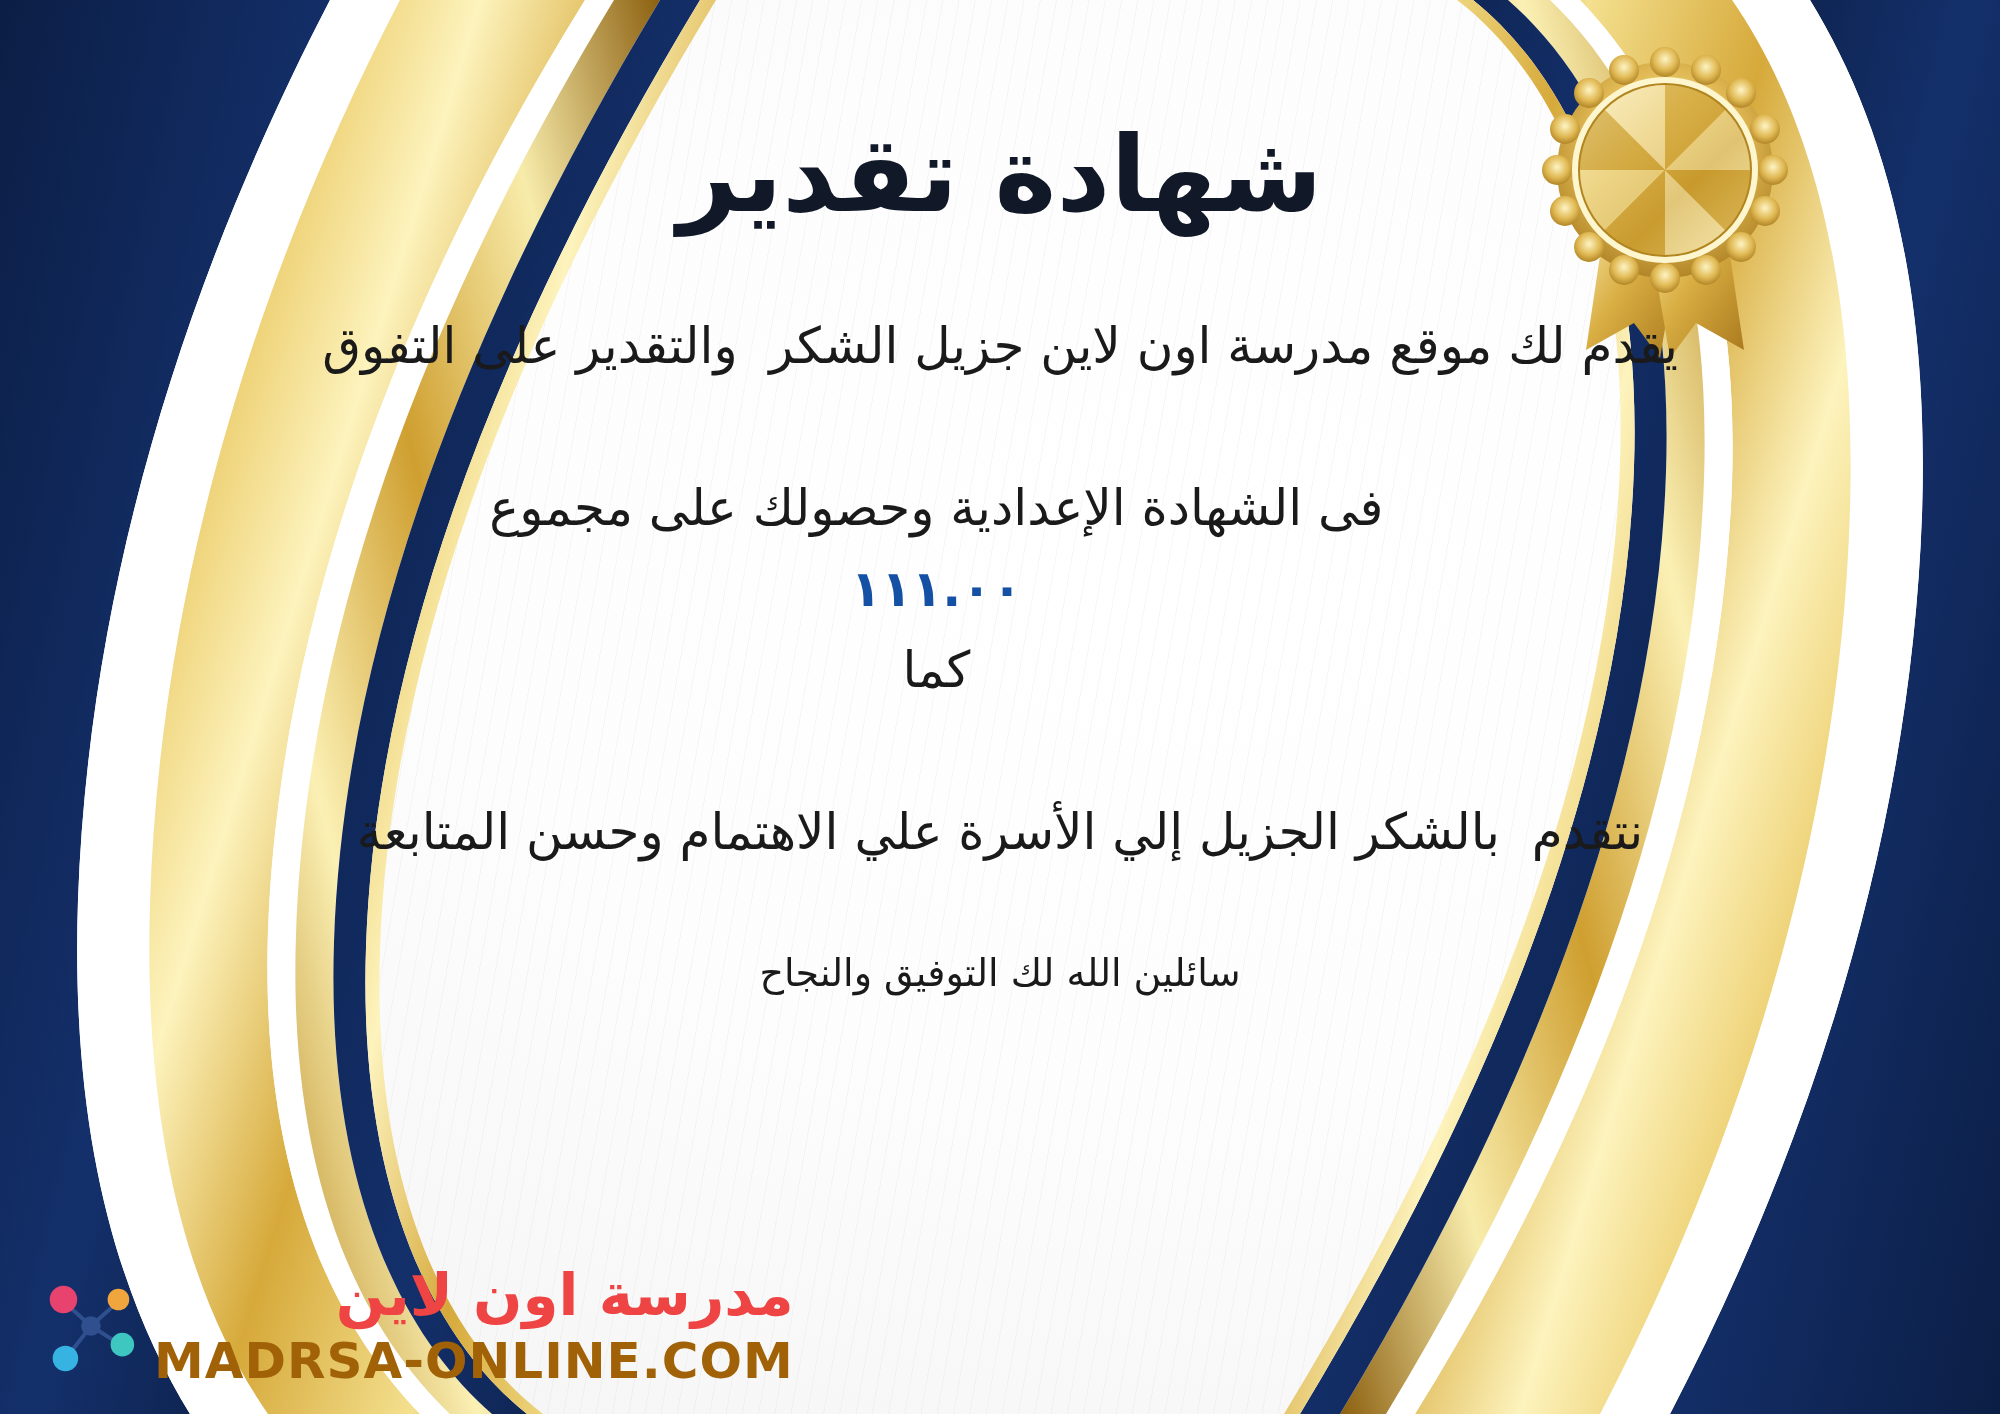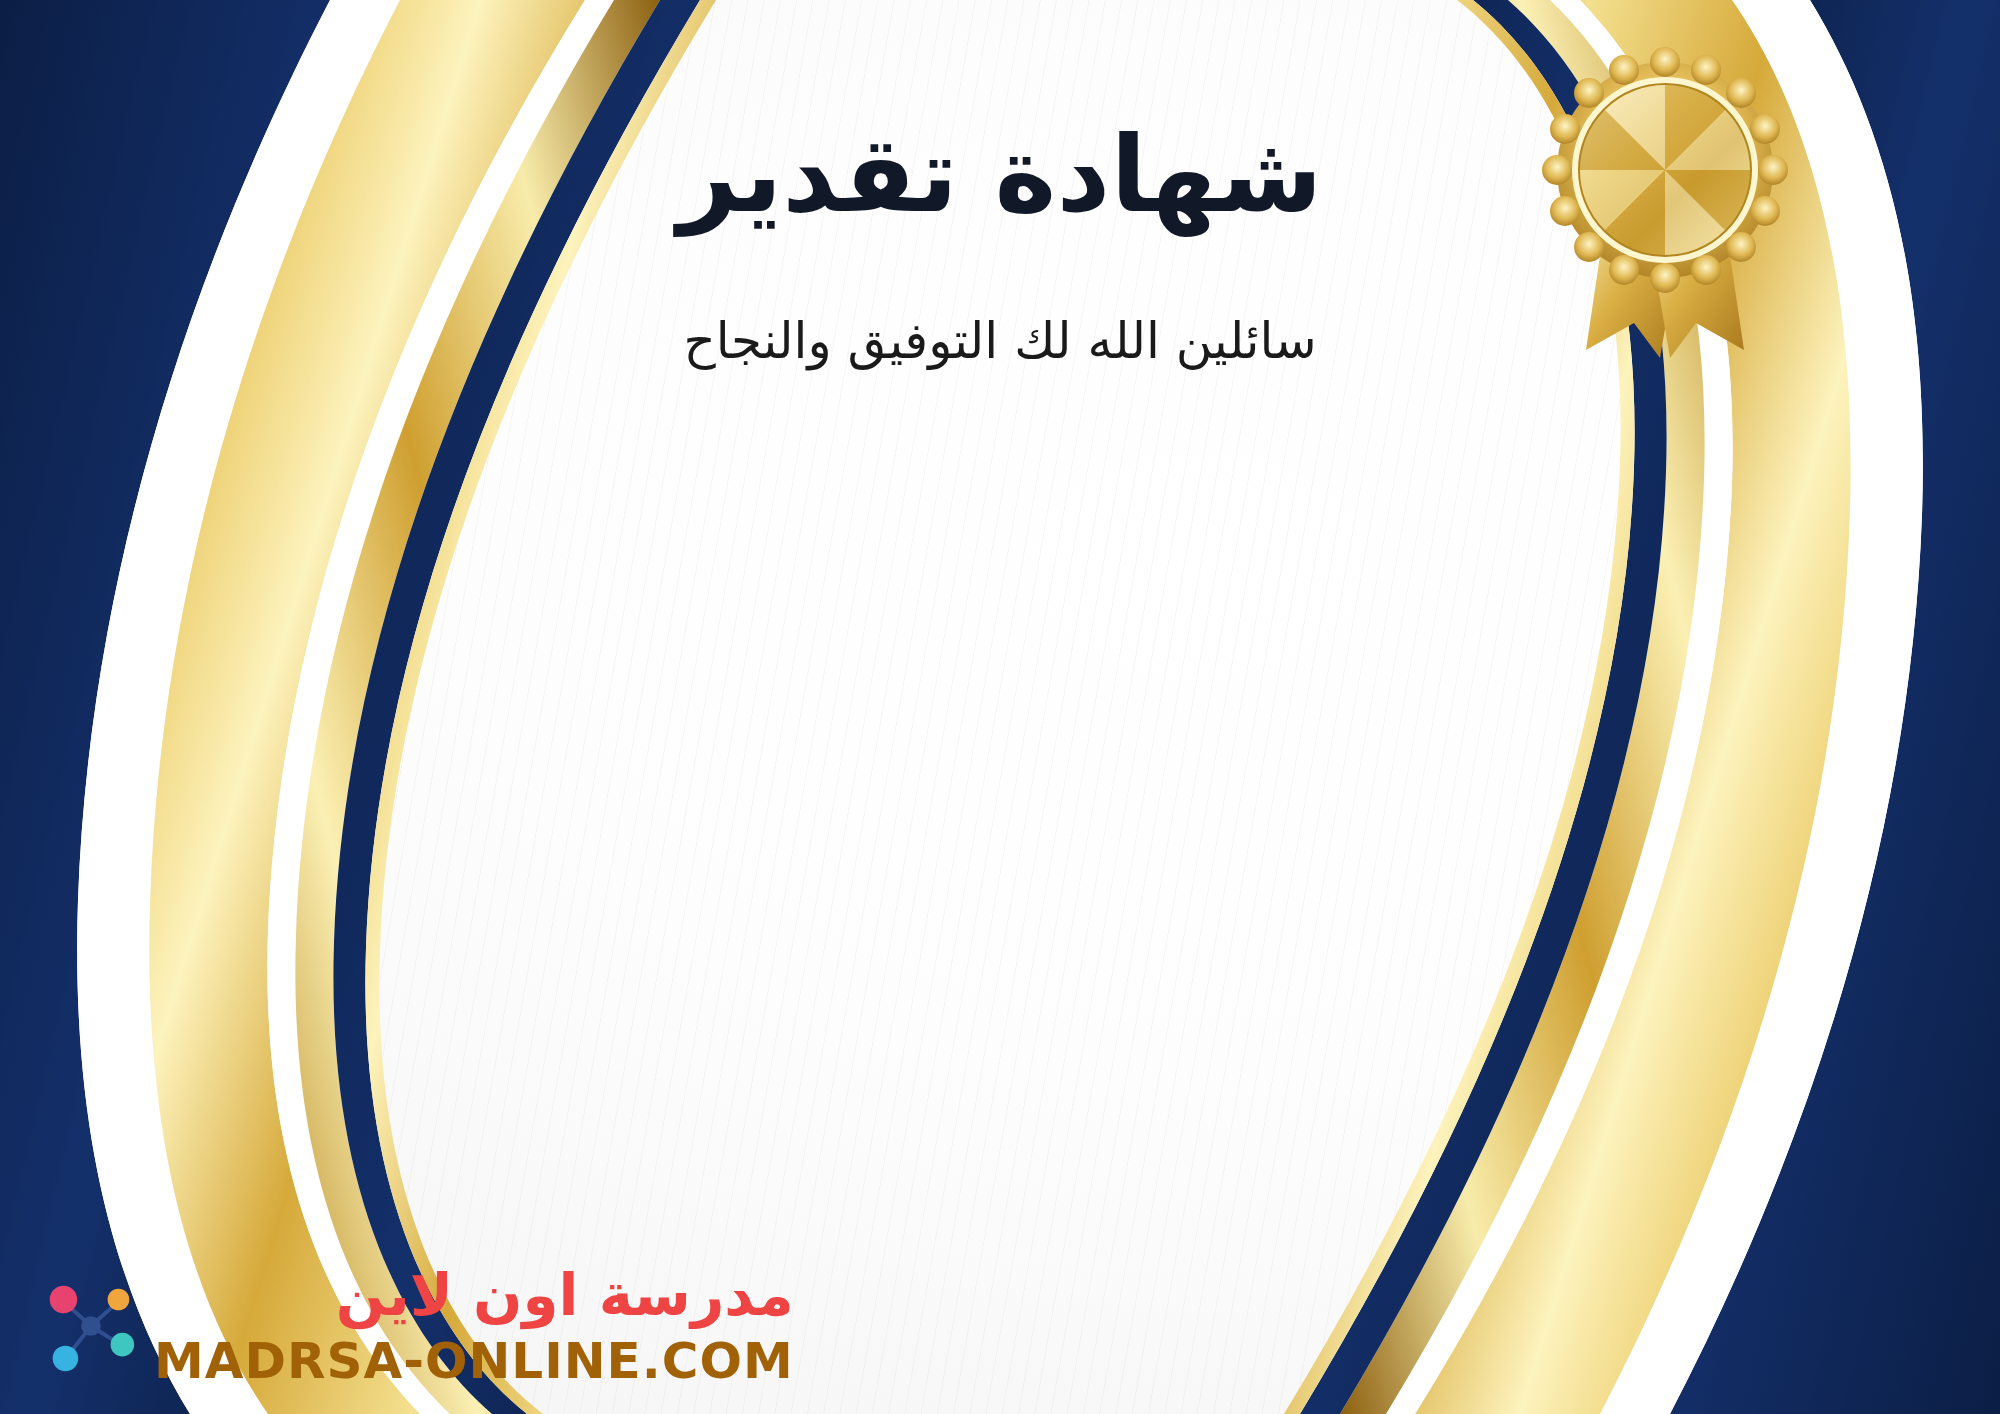--- a/index.html
+++ b/index.html
@@ -96,21 +96,21 @@
     display: block;
     white-space: pre-wrap;
   }
   .grade-value {
     color: #1450a3;
     font-weight: 700;
     letter-spacing: 2px;
   }
   .closing-text {
     margin-top: 78px;
-    font-size: 50px;
+    font-size: 38px;
     font-weight: 500;
     color: #1a1a1a;
   }
 
   
   .brand {
     position: absolute;
     left: 34px;
     bottom: 28px;
     display: flex;
@@ -279,20 +279,31 @@
         <circle cx="0" cy="0" r="86" fill="none" stroke="#b2851f" stroke-width="2"></circle>
       </g>
     </svg>
   </div>
 
   <div class="content">
 
     <div class="cert-title">شهادة تقدير</div>
 
 
+    <div class="body-text">
+      <span class="body-line">يقدم لك موقع مدرسة اون لاين جزيل الشكر  والتقدير على التفوق</span>
+
+      <span class="grade-line">
+        <span>فى الشهادة الإعدادية وحصولك على مجموع</span>
+        <span class="grade-value">١١١.٠٠</span>
+        <span>كما</span>
+      </span>
+
+      <span class="body-line">نتقدم  بالشكر الجزيل إلي الأسرة علي الاهتمام وحسن المتابعة</span>
+    </div>
 
     <div class="closing-text">سائلين الله لك التوفيق  والنجاح</div>
   </div>
 
   <div class="brand">
     <div class="brand-texts">
       <div class="brand-ar">مدرسة اون لاين</div>
       <div class="brand-url">MADRSA-ONLINE.COM</div>
     </div>
     <svg class="brand-mark" viewBox="0 0 110 110" xmlns="http://www.w3.org/2000/svg">

